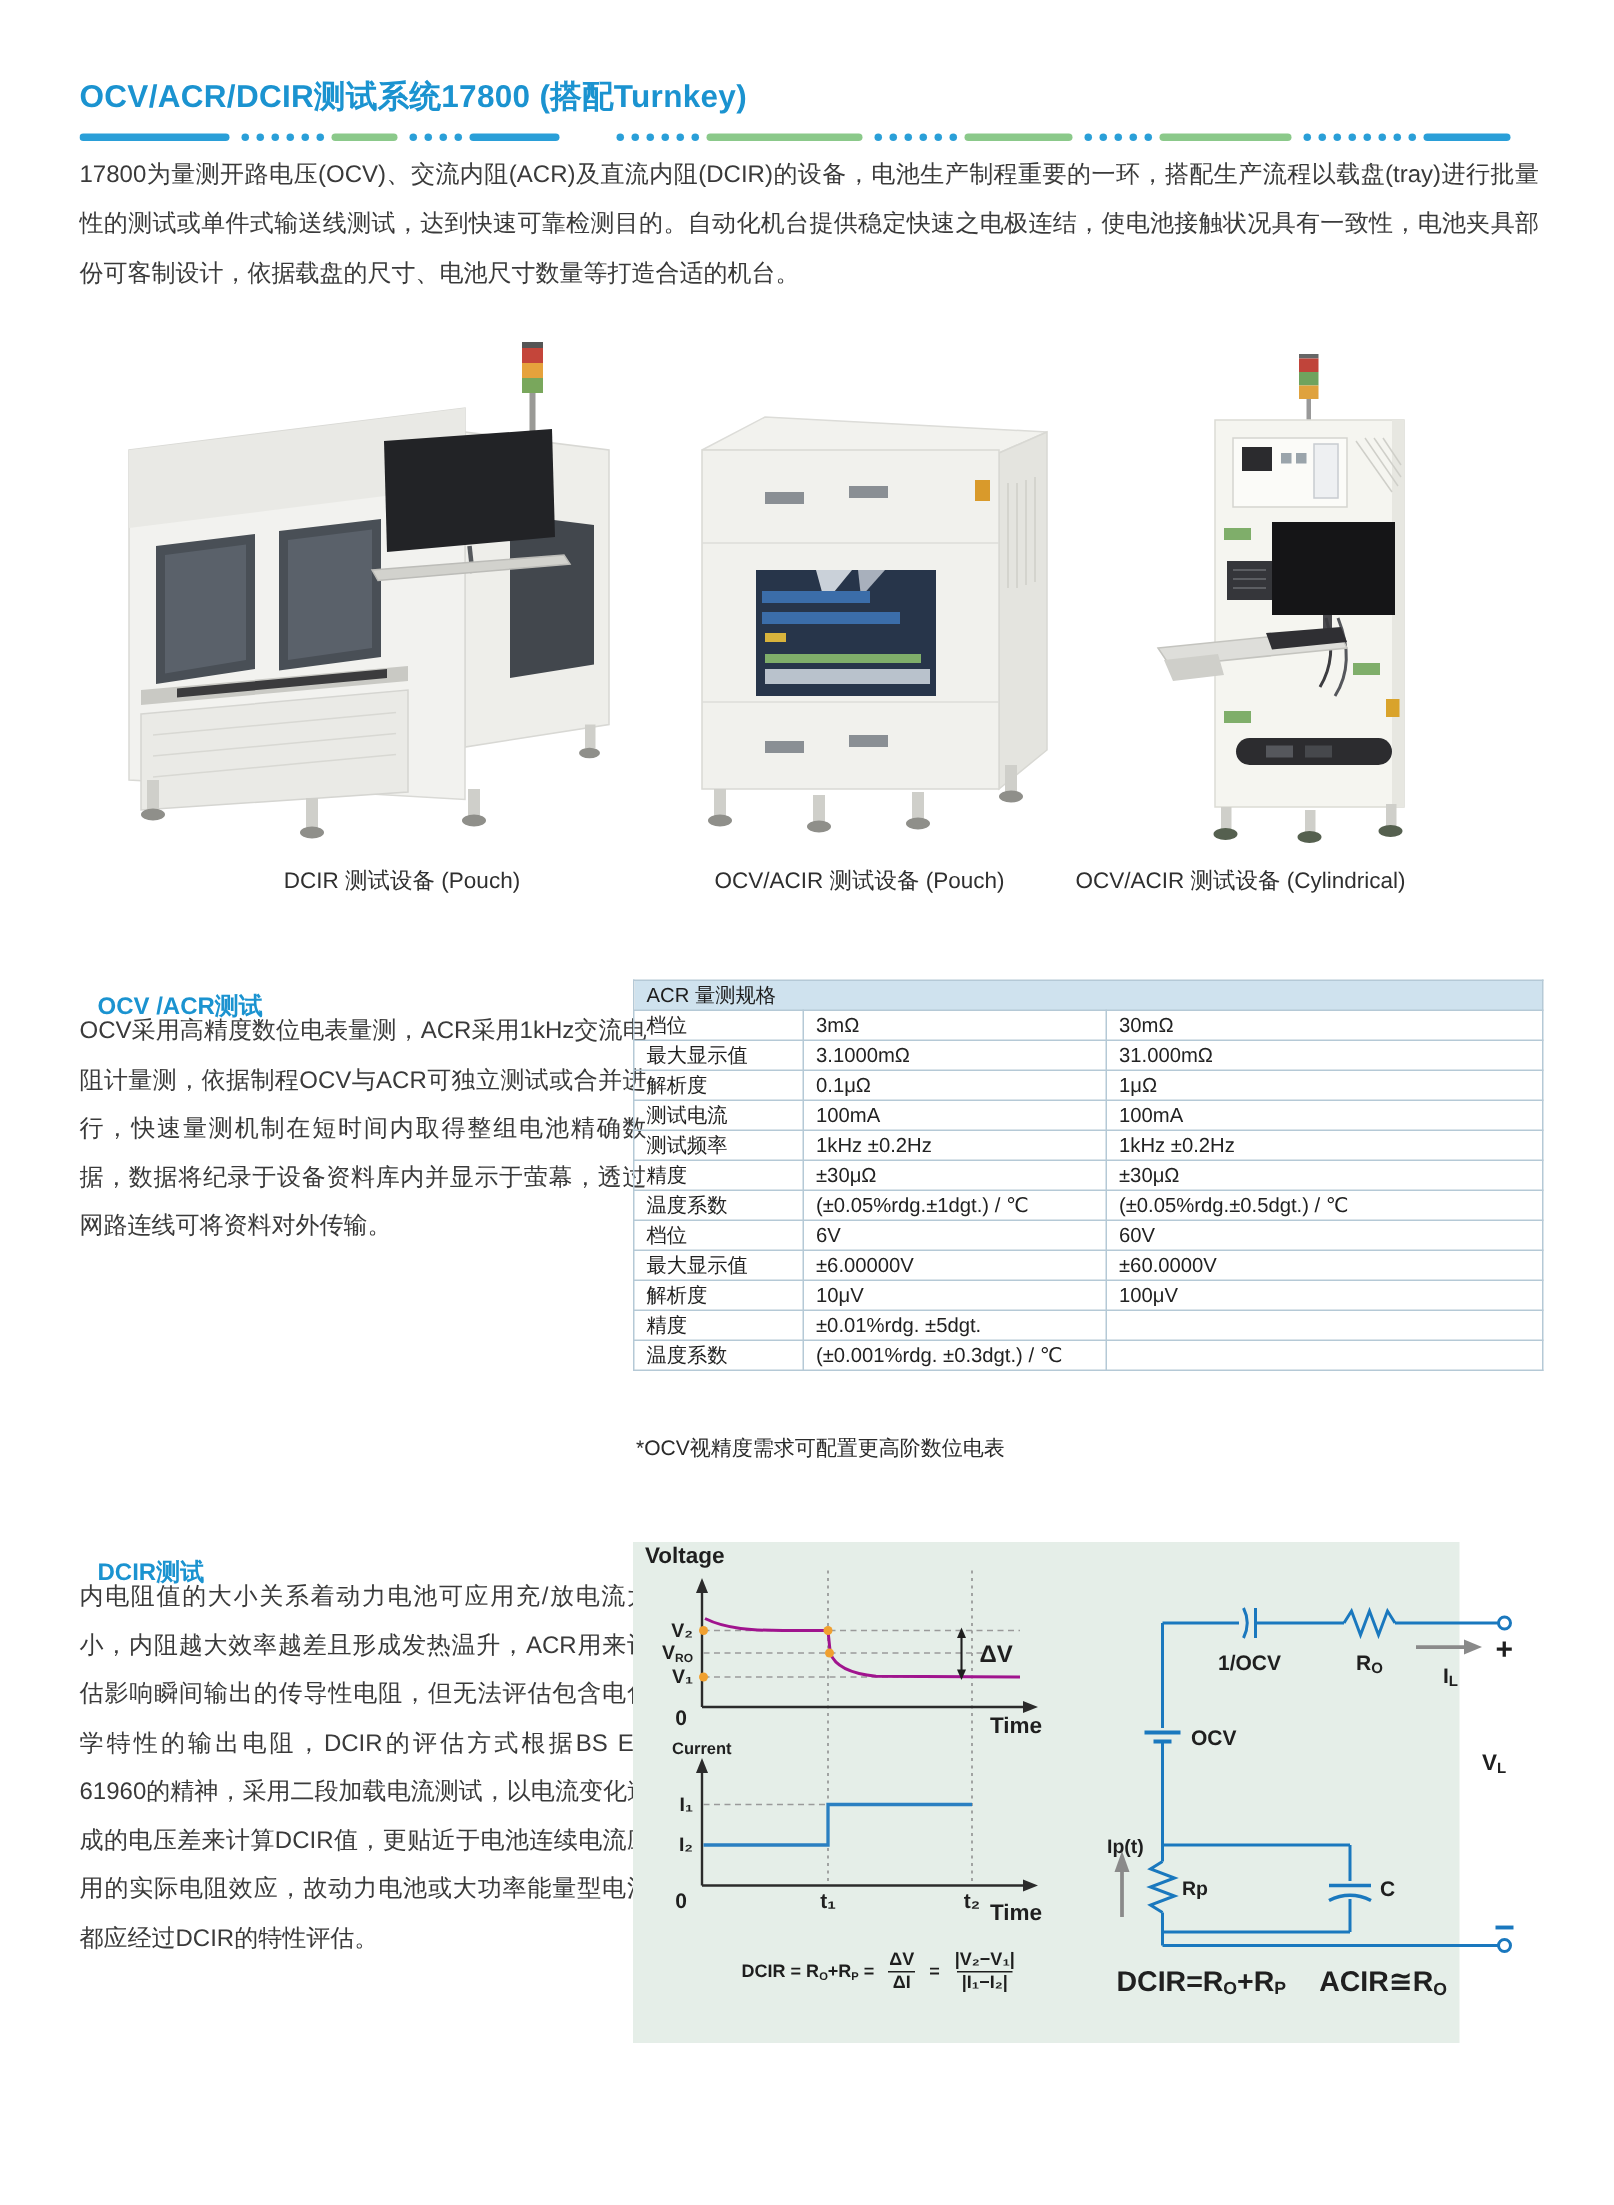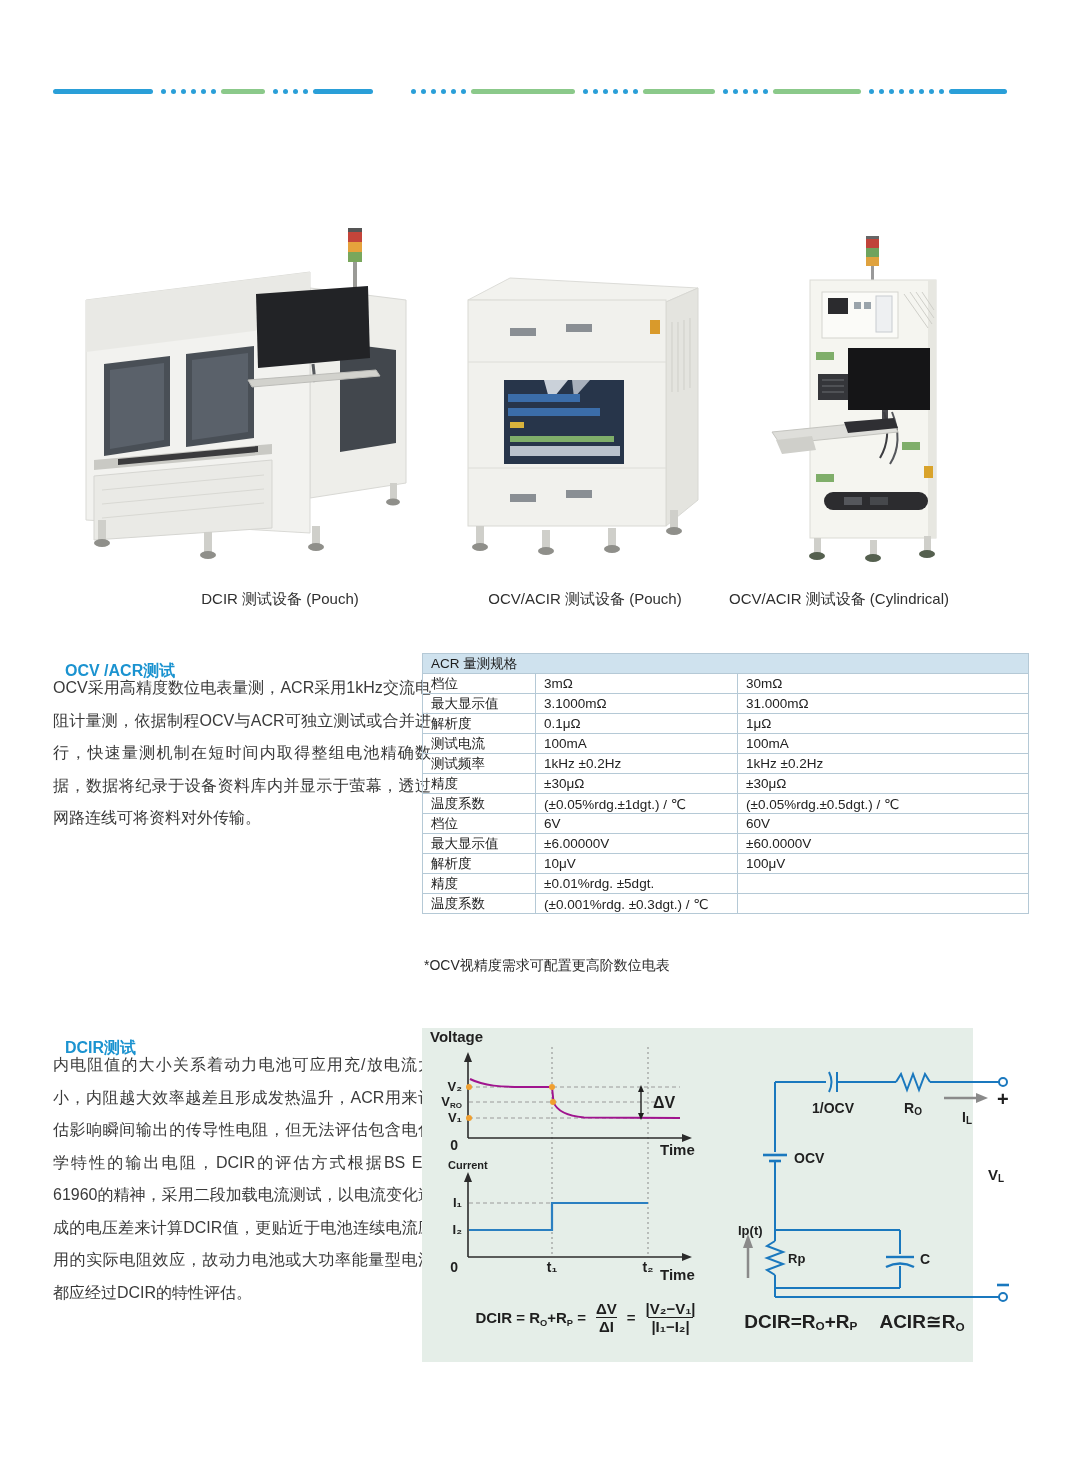--- a/index.html
+++ b/index.html
@@ -12,52 +12,53 @@
   .divider .dash{height:5px;border-radius:3px;margin-right:8px;flex:none;}
   .divider .dash.b{background:#2a9fd8;}
   .divider .dash.g{background:#8bc98a;}
   .divider .dot{width:5px;height:5px;border-radius:50%;background:#2a9fd8;margin-right:5px;flex:none;}
   .divider .sp{flex:none;height:1px;}
 
   .intro{position:absolute;left:53px;top:100px;width:973px;margin:0;font-size:16px;line-height:33px;color:#3a3a3a;text-align:justify;}
 
   .figure{position:absolute;margin:0;}
   .figure svg{display:block;}
-  .caption{position:absolute;top:578px;margin:12px;font-size:15px;color:#2f2f2f;text-align:center;}
+  .caption{position:absolute;top:578px;margin:0;font-size:15px;color:#2f2f2f;text-align:center;}
 
   .sec-heading{position:absolute;left:53px;margin:12px;font-size:16px;font-weight:600;color:#1b93d0;}
   .sec-body{position:absolute;left:53px;margin:0;font-size:16px;line-height:32.5px;color:#3a3a3a;text-align:justify;}
 
   table.spec{position:absolute;left:422px;top:653px;width:606px;border-collapse:collapse;table-layout:fixed;font-size:13.5px;color:#222;}
   table.spec col.c1{width:113px;} table.spec col.c2{width:202px;} table.spec col.c3{width:291px;}
   table.spec tr{height:20px;}
   table.spec td, table.spec th{border:1px solid #b5c9d6;padding:0 8px;font-weight:400;text-align:left;white-space:nowrap;overflow:hidden;margin-left:12px;}
   table.spec tr.thead td{background:#cfe2ee;color:#1d1d1d;}
   .footnote{position:absolute;left:424px;top:957px;margin:0;font-size:14px;color:#2b2b2b;}
 
   .panel{position:absolute;background:#e5eee8;}
   #graph-panel{left:422px;top:1028px;width:330px;height:334px;}
   #circuit-panel{left:736px;top:1028px;width:237px;height:334px;}
   .panel svg{position:absolute;left:0;top:0;}
 
-  .formula{position:absolute;left:0;right:0;display:flex;justify-content:center;align-items:center;gap:7px;color:#1e1e1e;font-weight:bold;font-size:15px;}
+  .formula{position:absolute;left:0;right:0;display:flex;justify-content:center;align-items:center;gap:7px;color:#1e1e1e;font-weight:bold;font-size:12px;}
   #graph-formula{top:272px;}
   .frac{display:inline-flex;flex-direction:column;align-items:center;line-height:1.15;}
   .frac .den{border-top:1.6px solid #1e1e1e;padding:0 3px;}
   .frac .num{padding:0 3px;}
   .sb{font-size:.62em;position:relative;top:.25em;}
   #circuit-formula{top:282px;font-weight:600;font-size:19px;gap:22px;color:#202020;}
 
   text{fill:#1f1f1f;}
 </style>
 </head>
 <body>
 
 <div id="page">
 
+  <h1 class="page-title">OCV/ACR/DCIR测试系统17800  (搭配Turnkey)</h1>
   <div class="divider" id="divider">
       <span class="dash b" style="width: 100px;"></span>
       <span class="dot"></span>
       <span class="dot"></span>
       <span class="dot"></span>
       <span class="dot"></span>
       <span class="dot"></span>
       <span class="dot"></span>
       <span class="dash g" style="width: 44px;"></span>
       <span class="dot"></span>
@@ -89,20 +90,21 @@
       <span class="dot"></span>
       <span class="dot"></span>
       <span class="dot"></span>
       <span class="dot"></span>
       <span class="dot"></span>
       <span class="dot"></span>
       <span class="dot"></span>
       <span class="dot"></span>
       <span class="dash b" style="width: 58px;"></span>
     </div>
+  <p class="intro">17800为量测开路电压(OCV)、交流内阻(ACR)及直流内阻(DCIR)的设备，电池生产制程重要的一环，搭配生产流程以载盘(tray)进行批量性的测试或单件式输送线测试，达到快速可靠检测目的。自动化机台提供稳定快速之电极连结，使电池接触状况具有一致性，电池夹具部份可客制设计，依据载盘的尺寸、电池尺寸数量等打造合适的机台。</p>
 
   <figure class="figure" style="left:58px;top:228px;">
     <svg width="362" height="340" viewBox="0 0 362 340">
       <rect x="290" y="0" width="14" height="4" fill="#555"></rect>
       <rect x="290" y="4" width="14" height="10" fill="#c4453a"></rect>
       <rect x="290" y="14" width="14" height="10" fill="#e6a23c"></rect>
       <rect x="290" y="24" width="14" height="10" fill="#79a75c"></rect>
       <rect x="295" y="34" width="4" height="28" fill="#9a9a96"></rect>
       <polygon points="252,60 348,72 348,255 252,270" fill="#eeeeea" stroke="#d8d8d4"></polygon>
       <polygon points="282,115 338,122 338,215 282,224" fill="#42474d"></polygon>

